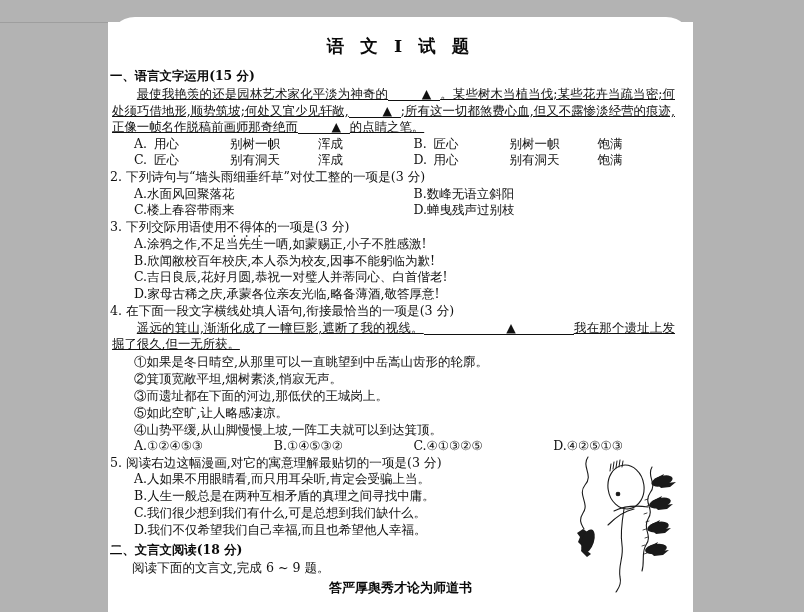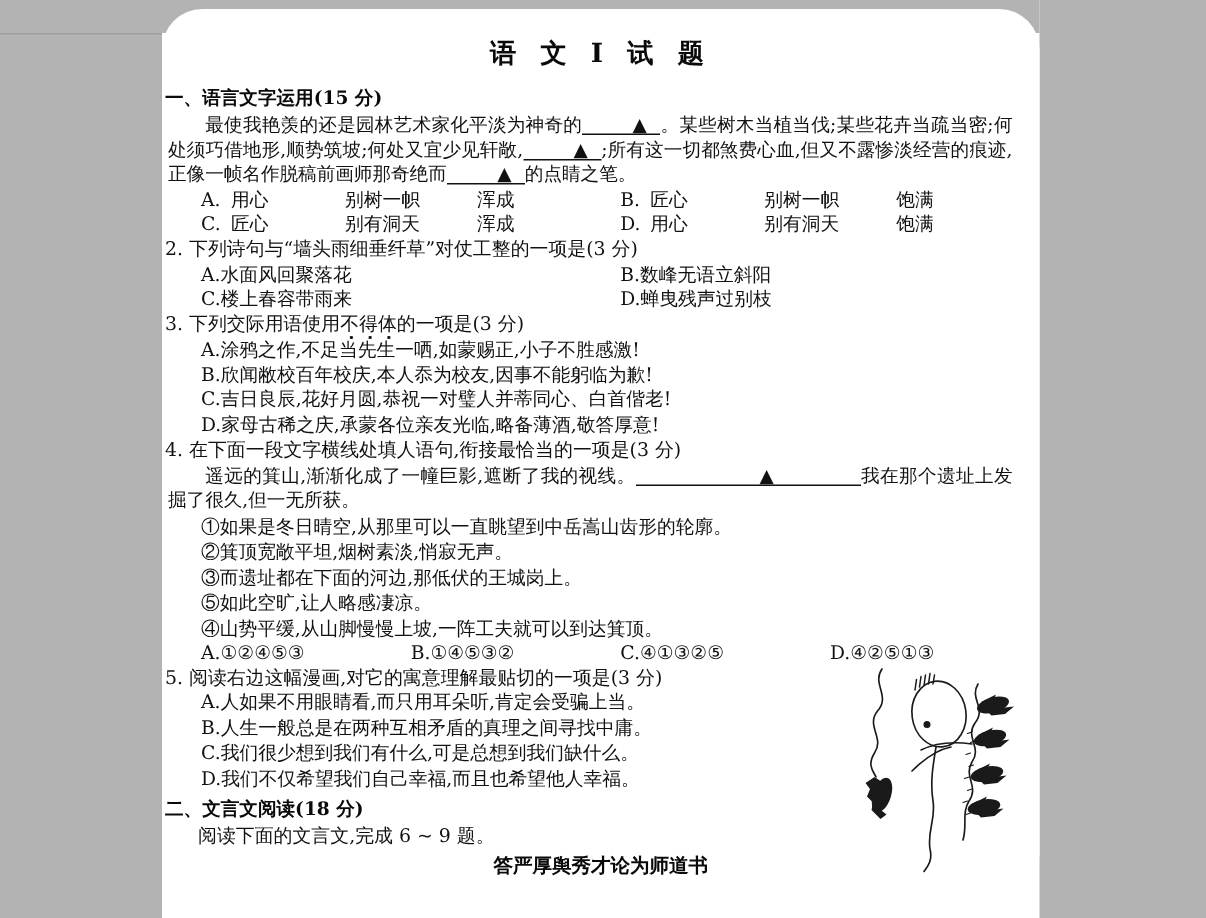--- a/index.html
+++ b/index.html
@@ -25,21 +25,21 @@
     background: #b3b3b3;
   }
   #grey-left   { left: 0;    top: 0;   width: 108px; height: 612px; }
   #grey-top    { left: 108px; top: 0;  width: 585px; height: 22px;  }
   #grey-right  { left: 693px; top: 0;  width: 111px; height: 612px; }
   #grey-top-strip-l { left: 0; top: 22px; width: 108px; height: 1px; background:#9e9e9e; }
 
   #sheet {
     position: absolute;
     left: 108px;
-    top: 6px;
+    top: 17px;
     width: 585px;
     height: 590px;
     background: #ffffff;
     overflow: hidden;
     border-radius: 27px;
   }
 
   .doc-title {
     text-align: center;
     font-size: 17.5px;
@@ -65,20 +65,21 @@
   }
 
   .para {
     font-size: 12.4px;
     line-height: 1.33;
     text-indent: 2em;
     color: #111;
     padding-left: 4px;
     padding-right: 18px;
     text-align: justify;
+    text-decoration: underline;
   }
 
   .blank {
     display: inline-block;
     min-width: 52px;
     text-align: center;
     border-bottom: 1px solid #111;
     line-height: 1.05;
   }
   .blank-long {

